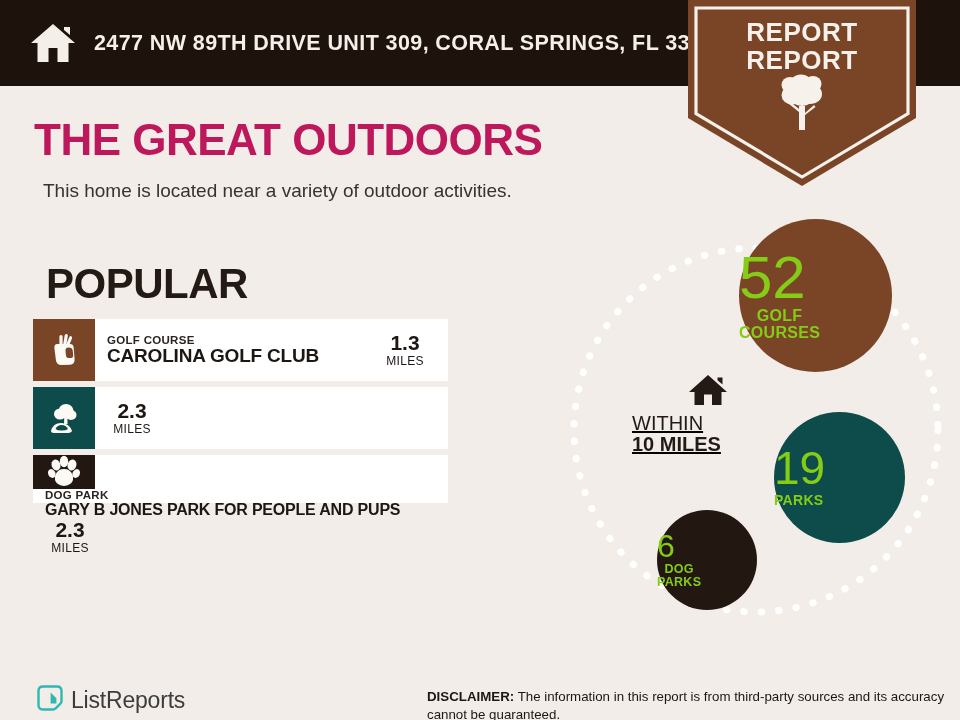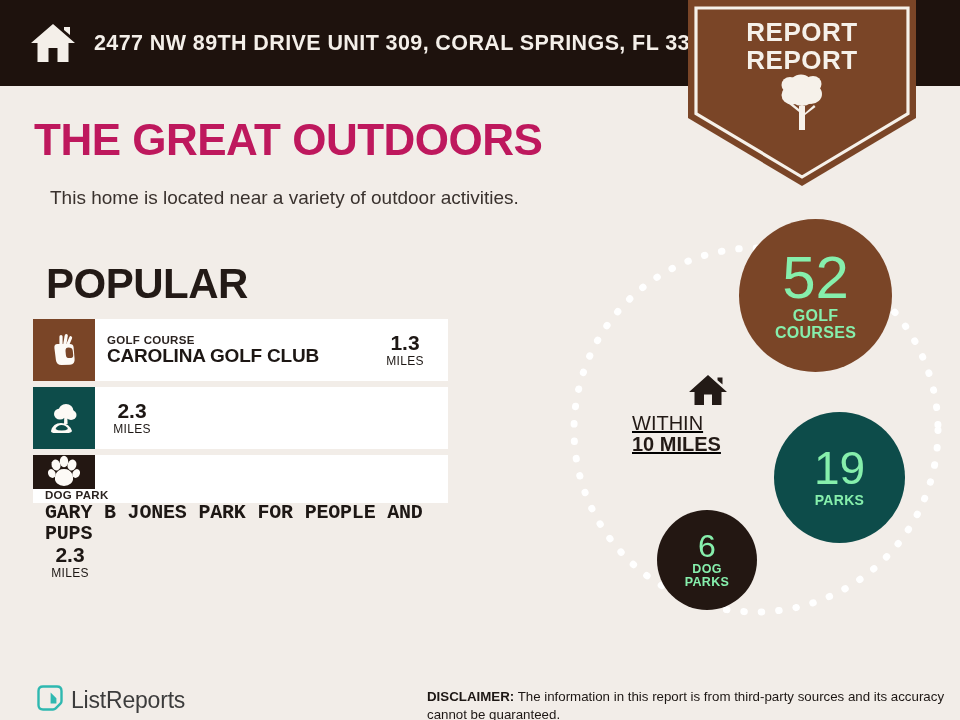--- a/index.html
+++ b/index.html
@@ -75,21 +75,21 @@
     font-weight: bold;
     color: #be185d;
     letter-spacing: -0.5px;
     margin: 0;
   }
   .subtitle {
     position: absolute;
     left: 35px; top: 172px;
     font-size: 19px;
     color: #3a322e;
-    margin: 15px;
+    margin: 8px;
   }
   .popular-title {
     position: absolute;
     left: 34px; top: 248px;
     font-size: 42px;
     font-weight: bold;
     color: #231a16;
     letter-spacing: -0.5px;
     margin: 12px;
   }
@@ -131,21 +131,21 @@
     letter-spacing: 0.3px;
     line-height: 1.1;
   }
   .poi-name {
     font-size: 19px;
     font-weight: bold;
     color: #1d1714;
     line-height: 1.06;
     letter-spacing: -0.2px;
   }
-  .poi-name.small { font-size: 20px; font-family: Liberation Mono, monospace; }
+  .poi-name.small { font-size: 16px; }
   .poi-dist {
     width: 74px;
     min-width: 74px;
     display: flex;
     flex-direction: column;
     align-items: center;
     justify-content: center;
     padding-right: 6px;
   }
   .poi-dist-num {
@@ -171,23 +171,23 @@
   .dotted-ring {
     position: absolute;
     left: 0; top: 0;
     width: 400px; height: 460px;
   }
   .stat-circle {
     position: absolute;
     border-radius: 50%;
     display: flex;
     flex-direction: column;
-    align-items: center;
+    align-items: flex-start;
     justify-content: center;
-    color: #86efac;
+    color: #84cc16;
     text-align: center;
   }
   .stat-num {
     font-weight: normal;
     line-height: 0.95;
   }
   .stat-label {
     font-weight: bold;
     line-height: 1.04;
     letter-spacing: 0.3px;

